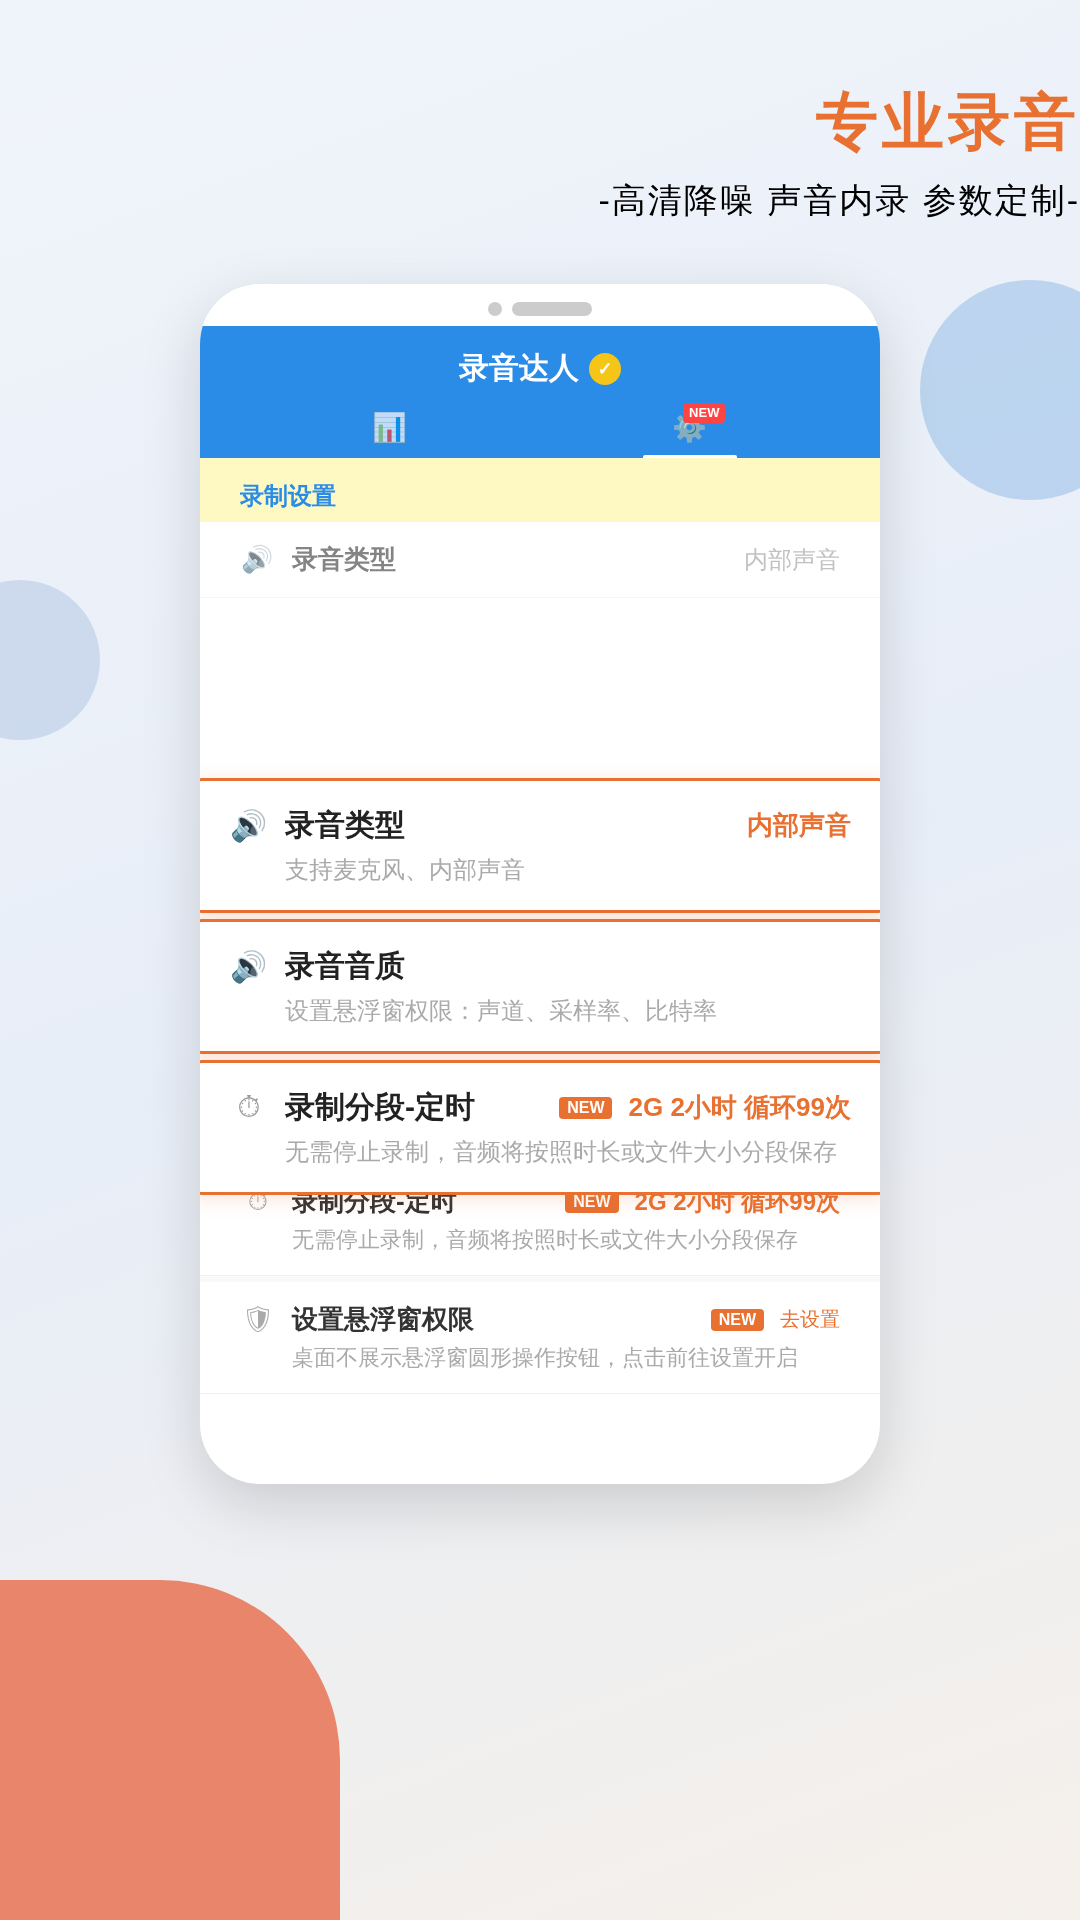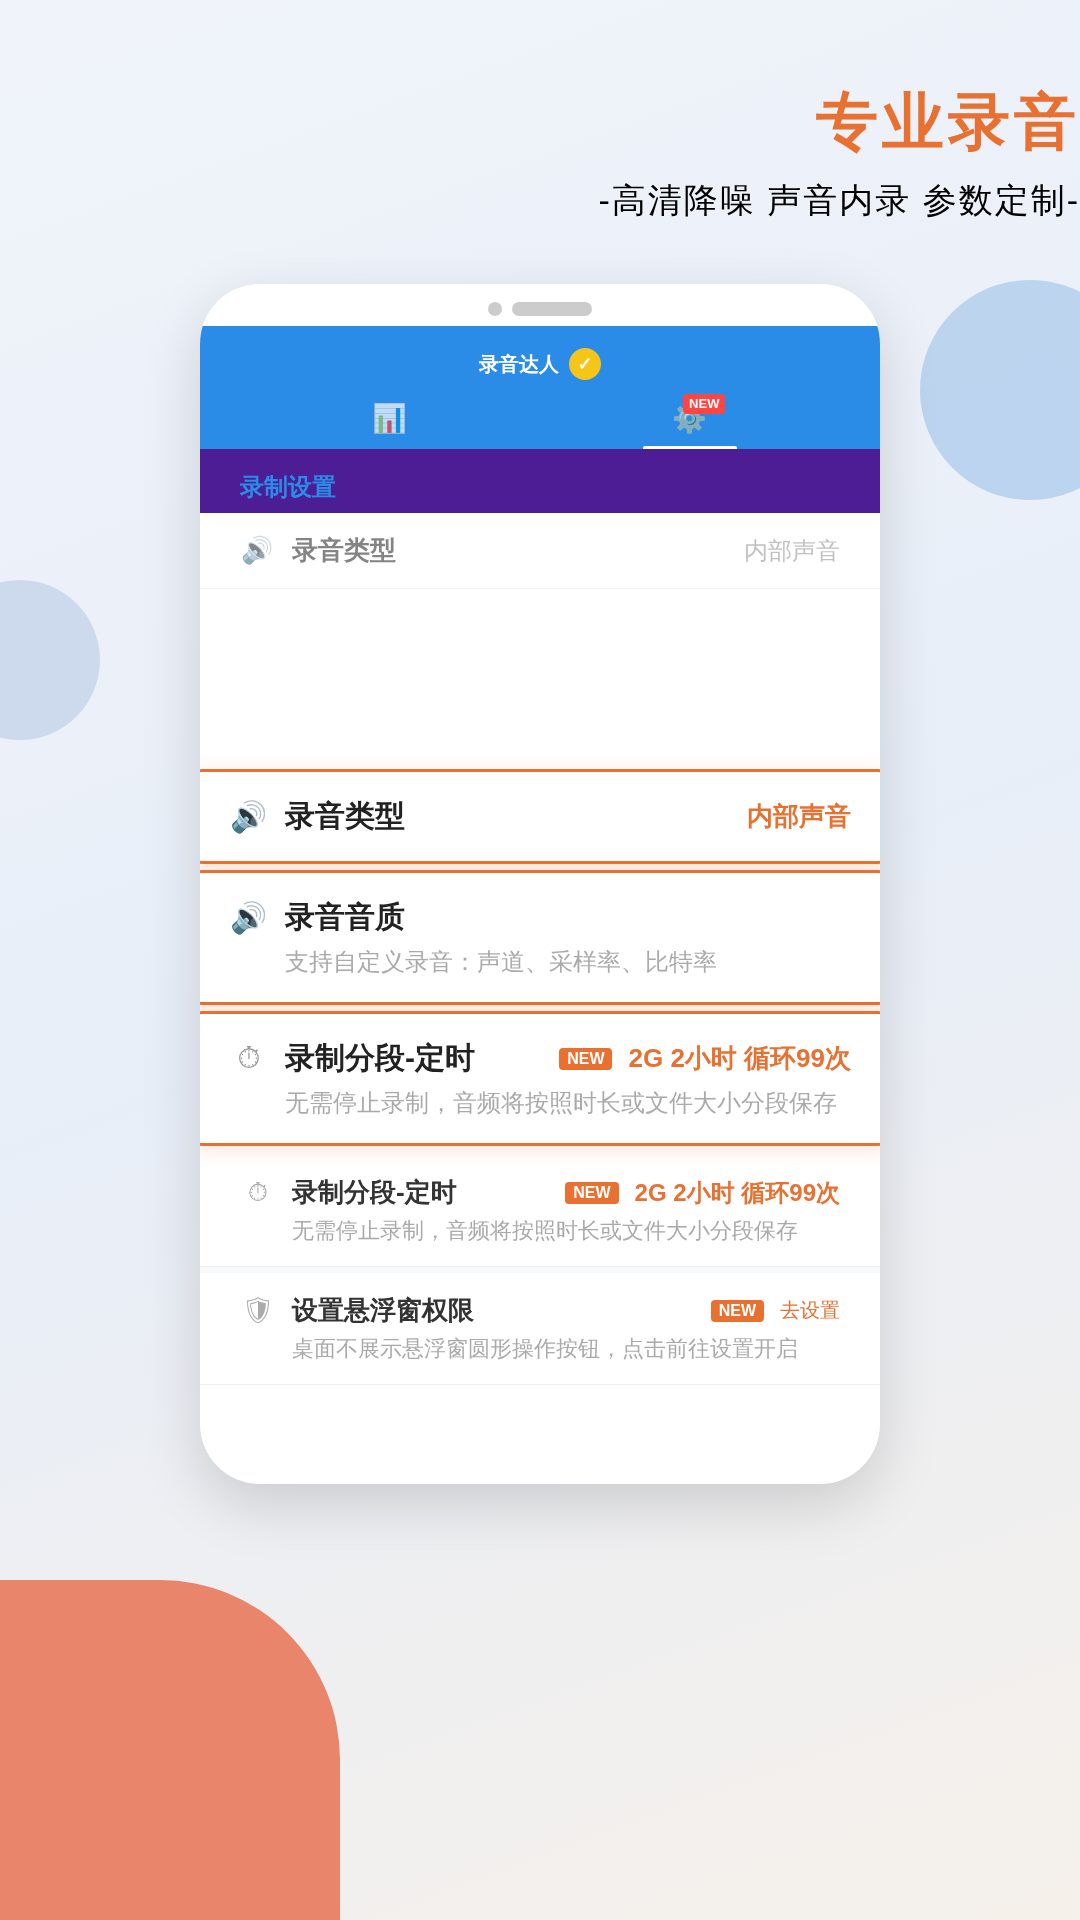--- a/index.html
+++ b/index.html
@@ -110,21 +110,21 @@
     }
     .app-header-title-row {
       display: flex;
       align-items: center;
       justify-content: center;
       gap: 10px;
       padding-bottom: 14px;
     }
     .app-title-text {
       color: #fff;
-      font-size: 20px;
+      font-size: 30px;
       font-weight: 600;
     }
     .app-title-badge {
       width: 32px;
       height: 32px;
       background: #f5c518;
       border-radius: 50%;
       display: flex;
       align-items: center;
       justify-content: center;
@@ -180,21 +180,21 @@
       border-radius: 4px;
       line-height: 1.2;
     }
 
     
     .settings-section-label {
       color: #2b8ce8;
       font-size: 24px;
       font-weight: 600;
       padding: 22px 40px 10px;
-      background: #4c1d95;
+      background: #fef9c3;
     }
 
     
     .setting-item {
       display: flex;
       flex-direction: column;
       padding: 20px 40px;
       background: #fff;
       border-bottom: 1px solid #f0f0f0;
     }
@@ -381,28 +381,29 @@
       </div>
 
       <div class="highlight-cards">
 
         <div class="highlight-card">
           <div class="highlight-card-row">
             <span class="highlight-icon">🔊</span>
             <span class="highlight-label">录音类型</span>
             <span class="highlight-value">内部声音</span>
           </div>
+          <div class="highlight-desc">支持麦克风、内部声音</div>
         </div>
 
         <div class="highlight-card">
           <div class="highlight-card-row">
             <span class="highlight-icon">🔊</span>
             <span class="highlight-label">录音音质</span>
           </div>
-          <div class="highlight-desc">支持自定义录音：声道、采样率、比特率</div>
+          <div class="highlight-desc">设置悬浮窗权限：声道、采样率、比特率</div>
         </div>
 
         <div class="highlight-card">
           <div class="highlight-card-row">
             <span class="highlight-icon">⏱</span>
             <span class="highlight-label">录制分段-定时</span>
             <span class="new-tag">NEW</span>
             <span class="highlight-value">2G 2小时 循环99次</span>
           </div>
           <div class="highlight-desc">无需停止录制，音频将按照时长或文件大小分段保存</div>

